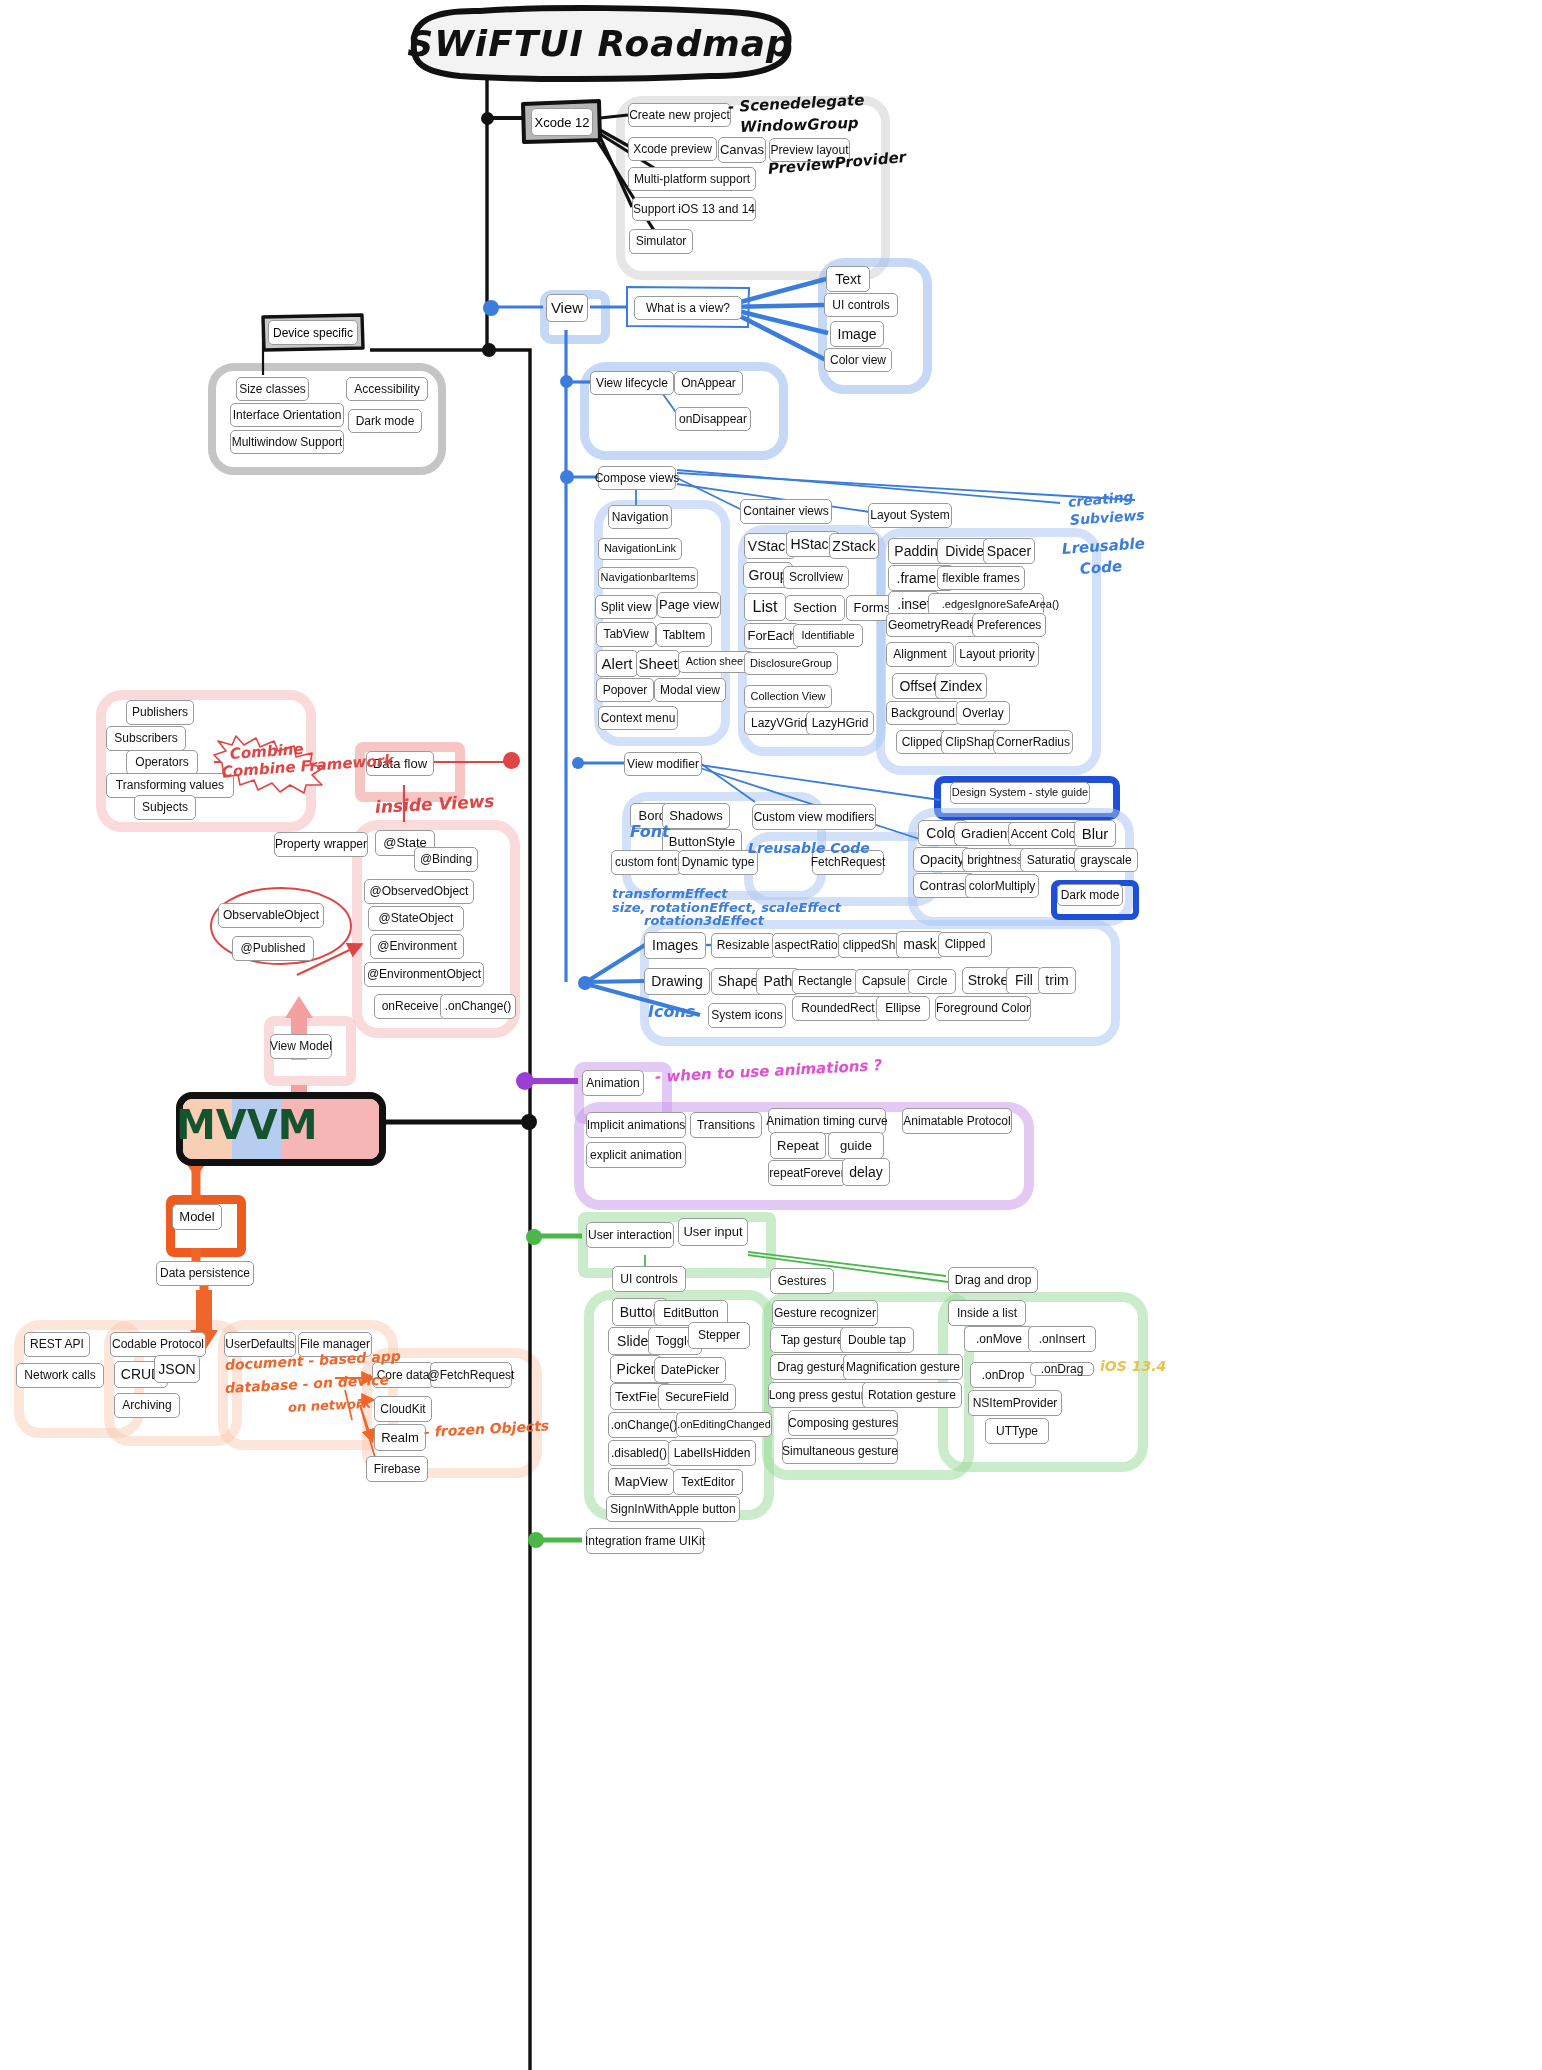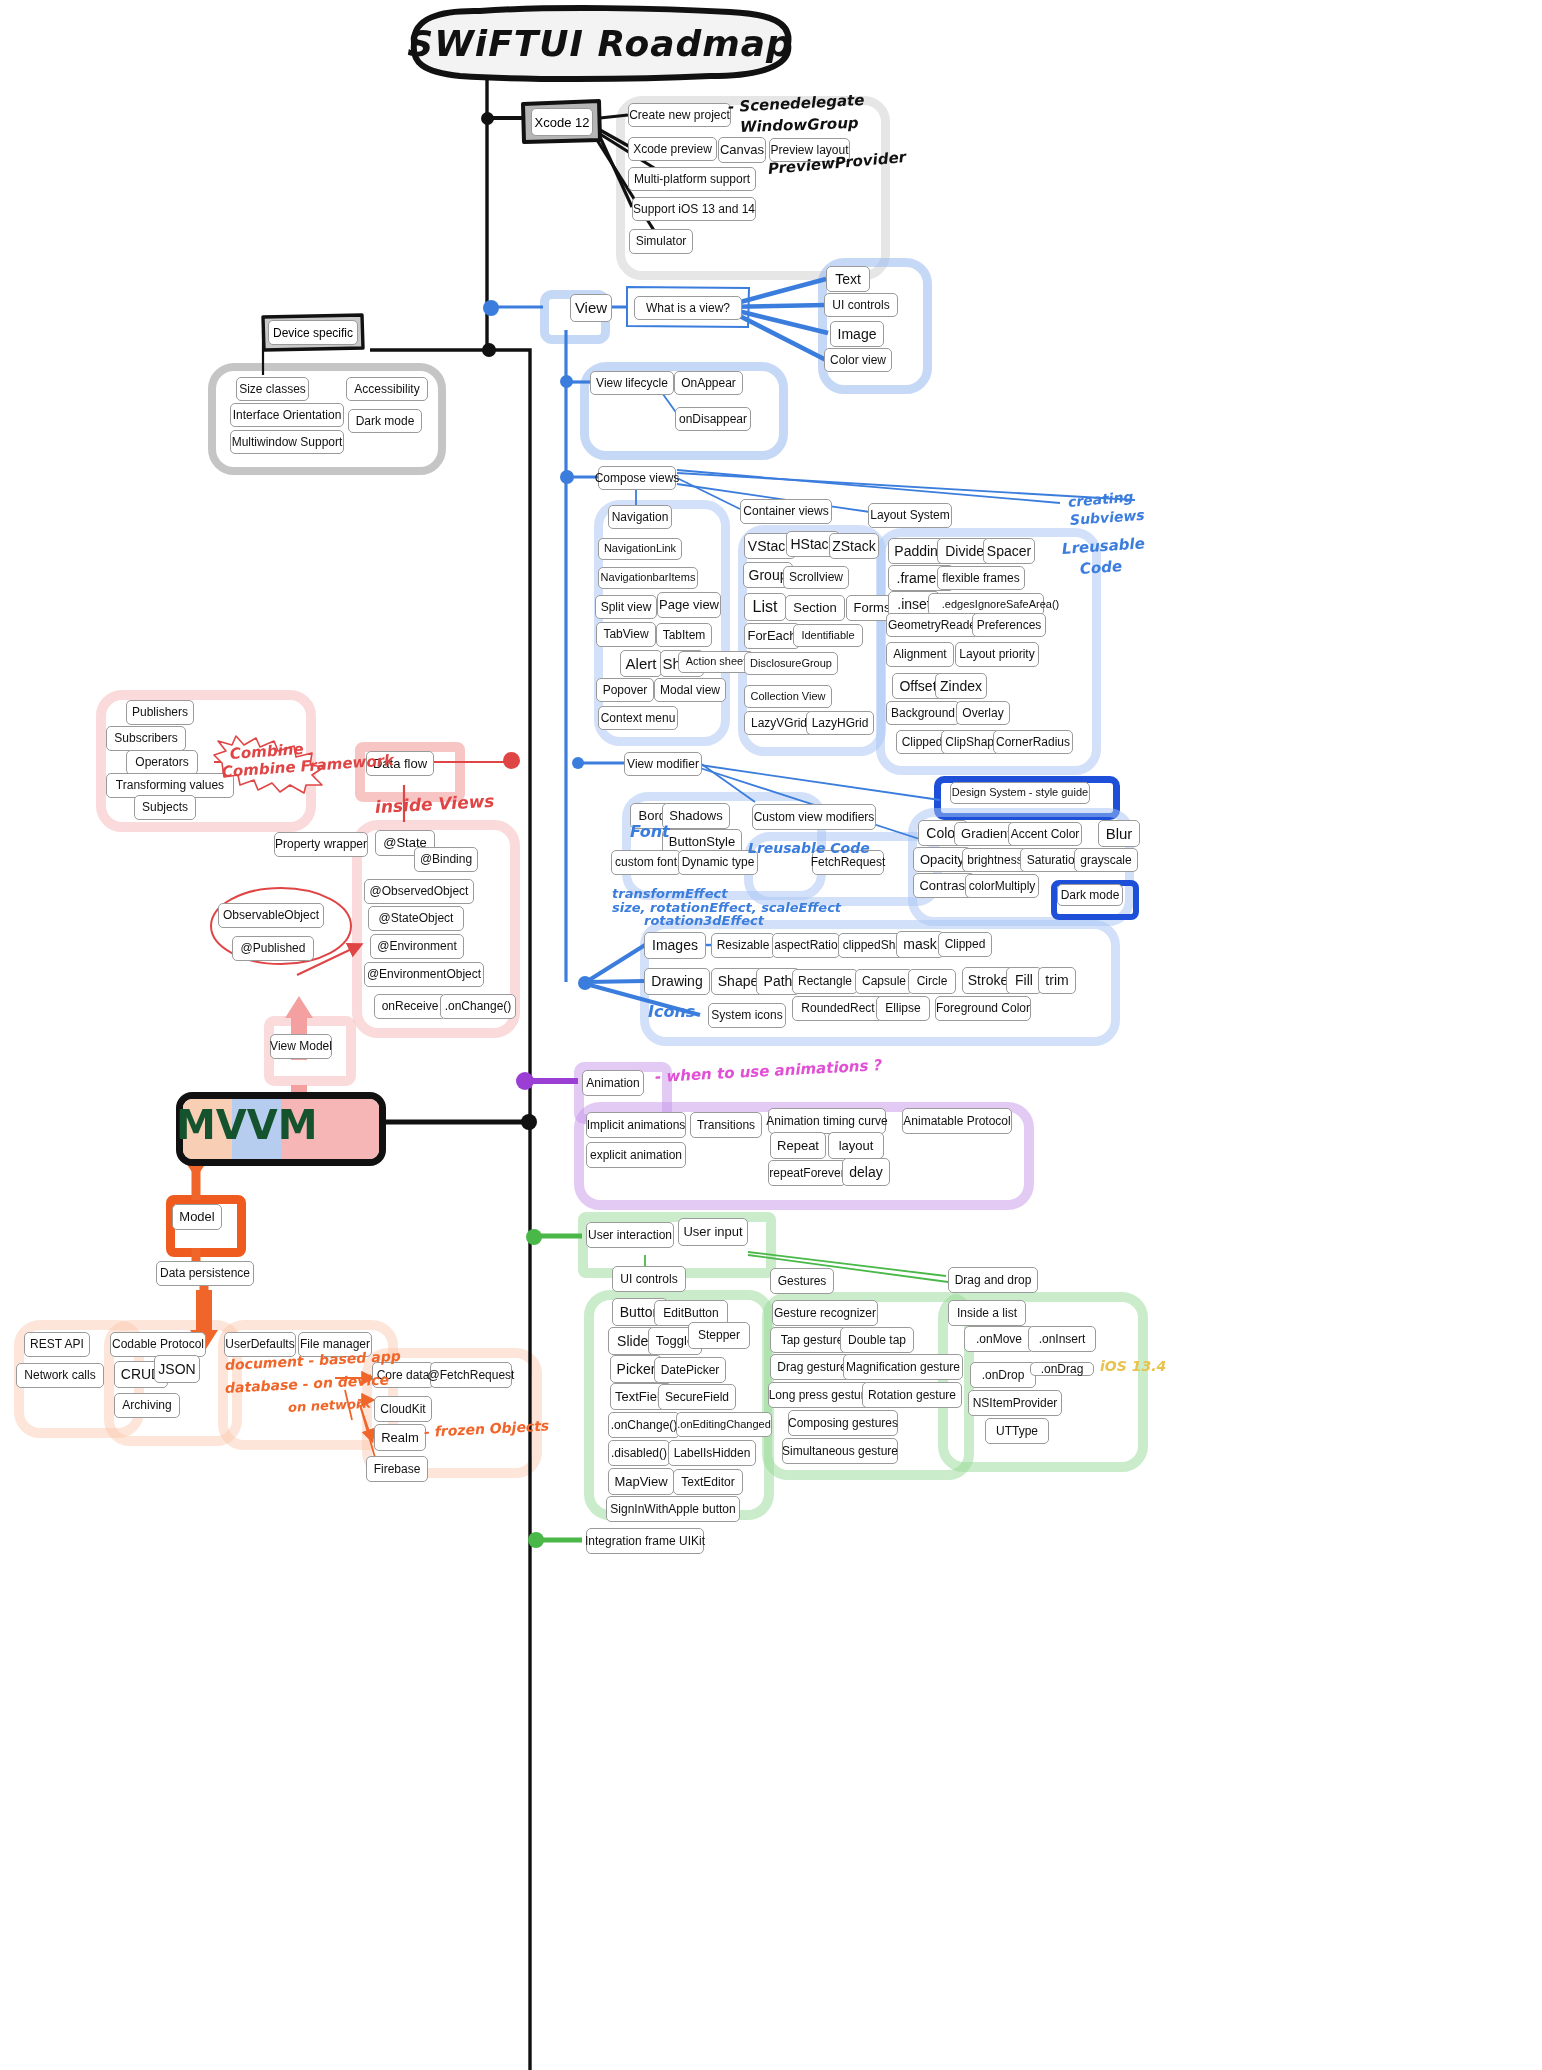--- a/index.html
+++ b/index.html
@@ -18,21 +18,21 @@
     box-sizing:border-box;
     white-space:nowrap;
     line-height:1.05;
     font-size:12px;
     z-index:20;
   }
   .n11{font-size:11px;}
   .n12{font-size:12px;}
   .n13{font-size:13px;}
   .n14{font-size:14px;}
-  .n15{font-size:15px;margin-left:24px;}
+  .n15{font-size:15px;}
   .n16{font-size:16px;}
 
   
   .blob{position:absolute;border-radius:26px;z-index:5;pointer-events:none;}
   .blob.blue{border:9px solid rgba(150,185,240,.55);}
   .blob.blue2{border:9px solid rgba(166,196,243,.5);}
   .blob.red{border:10px solid rgba(243,150,150,.55);}
   .blob.redl{border:10px solid rgba(244,172,172,.45);}
   .blob.orangel{border:10px solid rgba(250,198,170,.45);}
   .blob.green{border:10px solid rgba(150,217,150,.5);}
@@ -466,21 +466,21 @@
   <div class="blob purple" style="left:574px;top:1062px;width:78px;height:42px;border-radius:10px;"></div>
   <div class="node n12" style="left:582px;top:1070px;width:62px;height:26px;">Animation</div>
   <div class="hand" style="left:655px;top:1068px;font-size:15px;color:#e04fd4;transform:rotate(-3deg);">- when to use animations ?</div>
 
   <div class="blob purple" style="left:574px;top:1102px;width:440px;height:88px;"></div>
   <div class="node n12" style="left:586px;top:1112px;width:100px;height:26px;">Implicit animations</div>
   <div class="node n12" style="left:690px;top:1112px;width:72px;height:26px;">Transitions</div>
   <div class="node n12" style="left:586px;top:1142px;width:100px;height:26px;">explicit animation</div>
   <div class="node n12" style="left:768px;top:1108px;width:118px;height:26px;">Animation timing curve</div>
   <div class="node n13" style="left:770px;top:1132px;width:56px;height:27px;">Repeat</div>
-  <div class="node n13" style="left:828px;top:1132px;width:56px;height:27px;">layout</div>
+  <div class="node n13" style="left:828px;top:1132px;width:56px;height:27px;">guide</div>
   <div class="node n12" style="left:768px;top:1160px;width:78px;height:26px;">repeatForever</div>
   <div class="node n14" style="left:842px;top:1158px;width:48px;height:28px;">delay</div>
   <div class="node n12" style="left:902px;top:1108px;width:110px;height:26px;">Animatable Protocol</div>
 
   <div class="dot" style="left:526px;top:1229px;width:16px;height:16px;background:#49b849;"></div>
   <div class="blob green" style="left:578px;top:1212px;width:178px;height:46px;border-radius:8px;"></div>
   <div class="node n12" style="left:586px;top:1222px;width:88px;height:26px;">User interaction</div>
   <div class="node n13" style="left:678px;top:1218px;width:70px;height:28px;">User input</div>
 
   <div class="node n12" style="left:612px;top:1266px;width:74px;height:26px;">UI controls</div>

